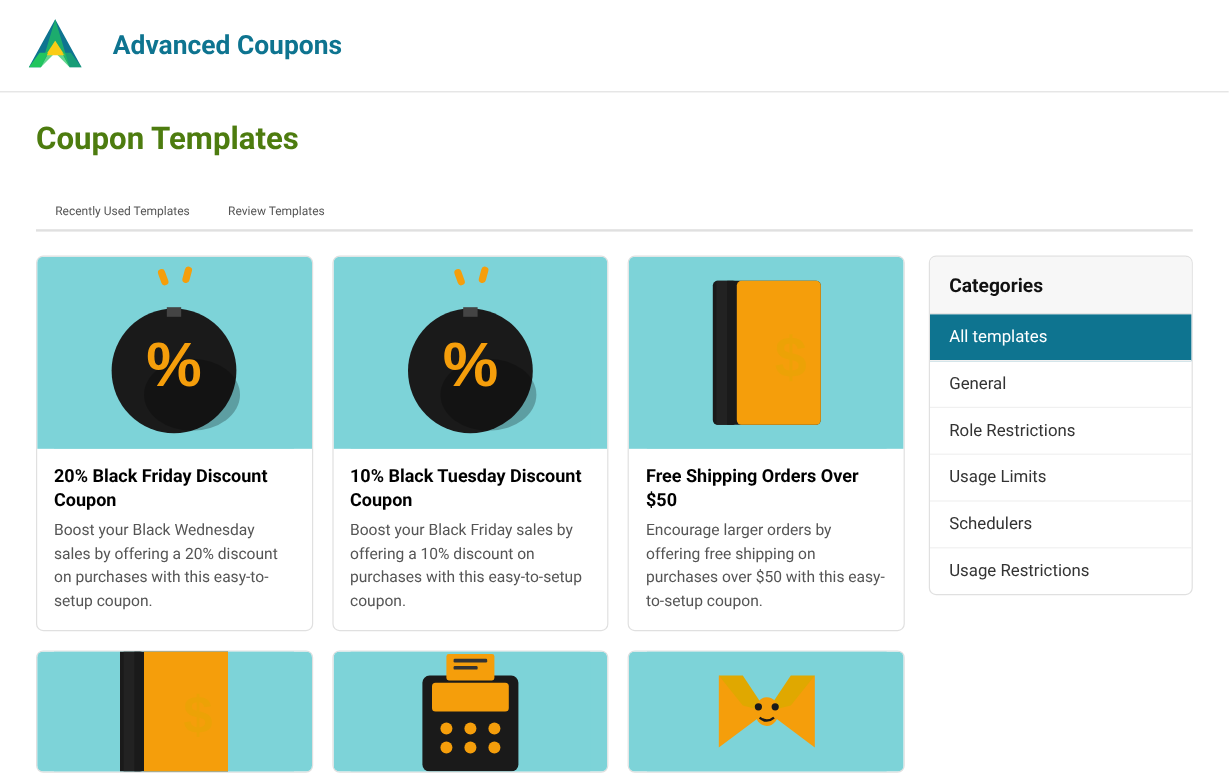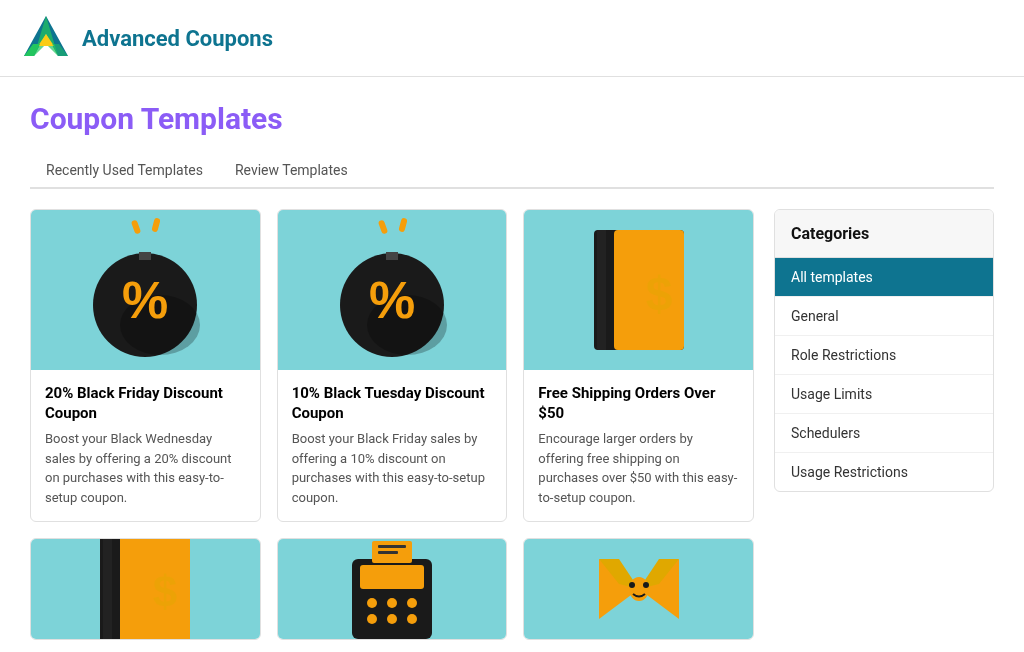--- a/index.html
+++ b/index.html
@@ -1,26 +1,26 @@
 <!DOCTYPE html>
 <html><head>
   <meta charset="utf-8">
   <style>
     * { box-sizing: border-box; margin: 0; padding: 0; }
     body { font-family: -apple-system, BlinkMacSystemFont, 'Segoe UI', Roboto, sans-serif; background: #fff; color: #333; }
 
     .header { padding: 12px 20px; border-bottom: 1px solid #e0e0e0; display: flex; align-items: center; }
-    .logo-container { display: flex; align-items: center; gap: 10px; text-align: center; }
+    .logo-container { display: flex; align-items: center; gap: 22px; text-align: center; }
     .logo-text { font-size: 22px; font-weight: 700; color: #0e7490; }
 
     .main-content { padding: 24px 30px; max-width: 1024px; }
-    .page-title { font-size: 30px; font-weight: 700; color: #8b5cf6; margin-bottom: 18px; }
+    .page-title { font-size: 26px; font-weight: 700; color: #4d7c0f; margin-bottom: 32px; }
 
     .tabs { display: flex; gap: 0; border-bottom: 2px solid #e0e0e0; margin-bottom: 20px; }
-    .tab { padding: 8px 16px; font-size: 14px; cursor: pointer; color: #555; border-bottom: 3px solid transparent; margin-bottom: -2px; text-decoration: none; }
+    .tab { padding: 8px 16px; font-size: 10px; cursor: pointer; color: #555; border-bottom: 3px solid transparent; margin-bottom: -2px; text-decoration: none; }
     .tab.active { color: #2196F3; border-bottom: 3px solid #2196F3; font-weight: 500; }
 
     .content-wrapper { display: flex; gap: 20px; }
     .templates-grid { flex: 1; display: grid; grid-template-columns: repeat(3, 1fr); gap: 16px; }
 
     .template-card { border: 1px solid #e0e0e0; border-radius: 6px; overflow: hidden; background: #fff; }
     .template-card-image { height: 160px; background: #7dd3d8; display: flex; align-items: center; justify-content: center; overflow: hidden; }
     .template-card-body { padding: 14px; }
     .template-card-title { font-size: 15px; font-weight: 700; color: #000000; margin-bottom: 6px; line-height: 1.3; }
     .template-card-desc { font-size: 13px; color: #555; line-height: 1.5; }

